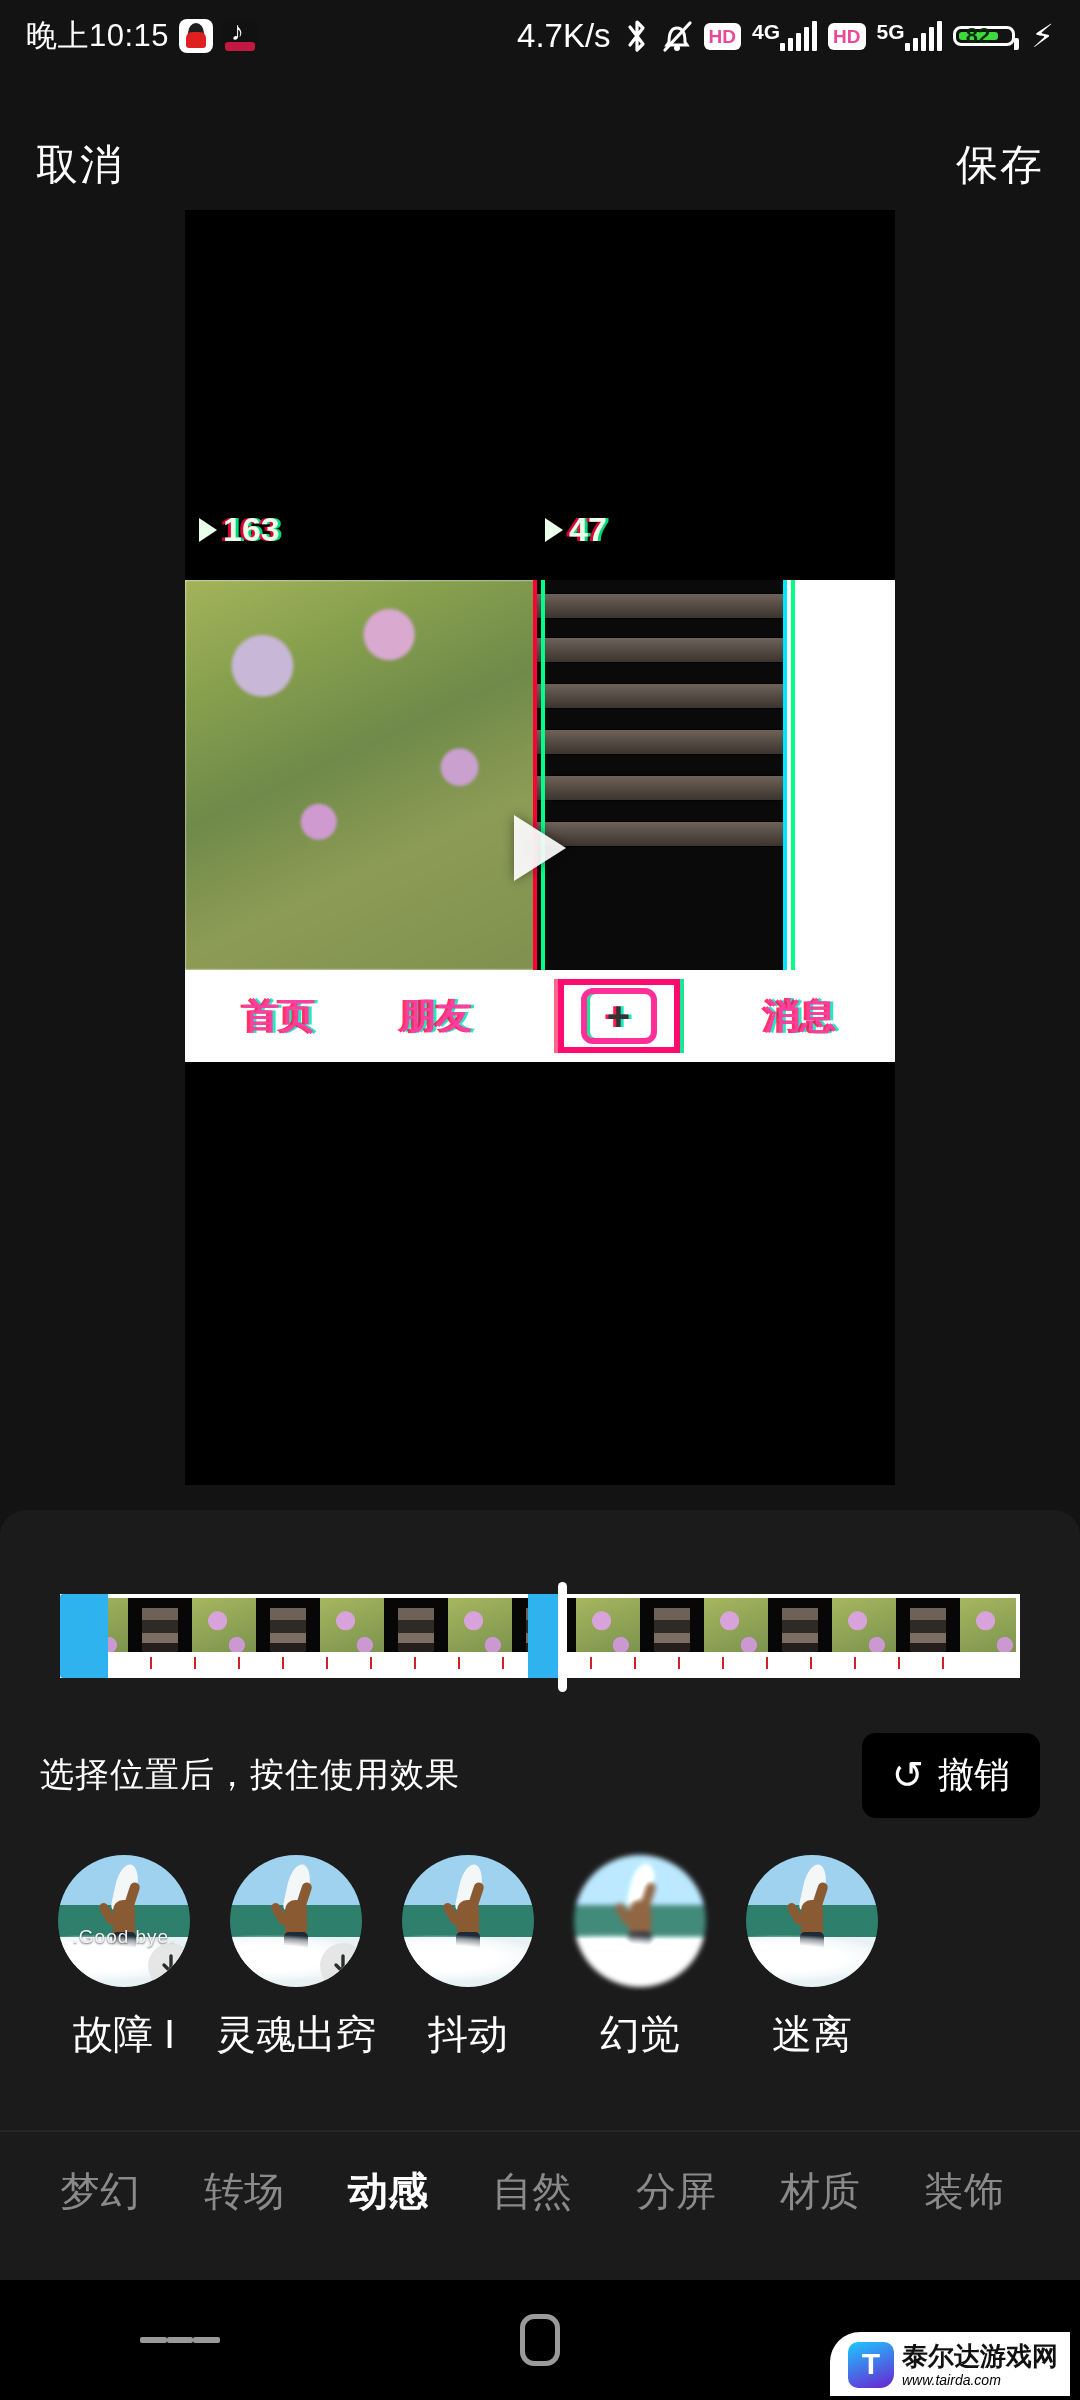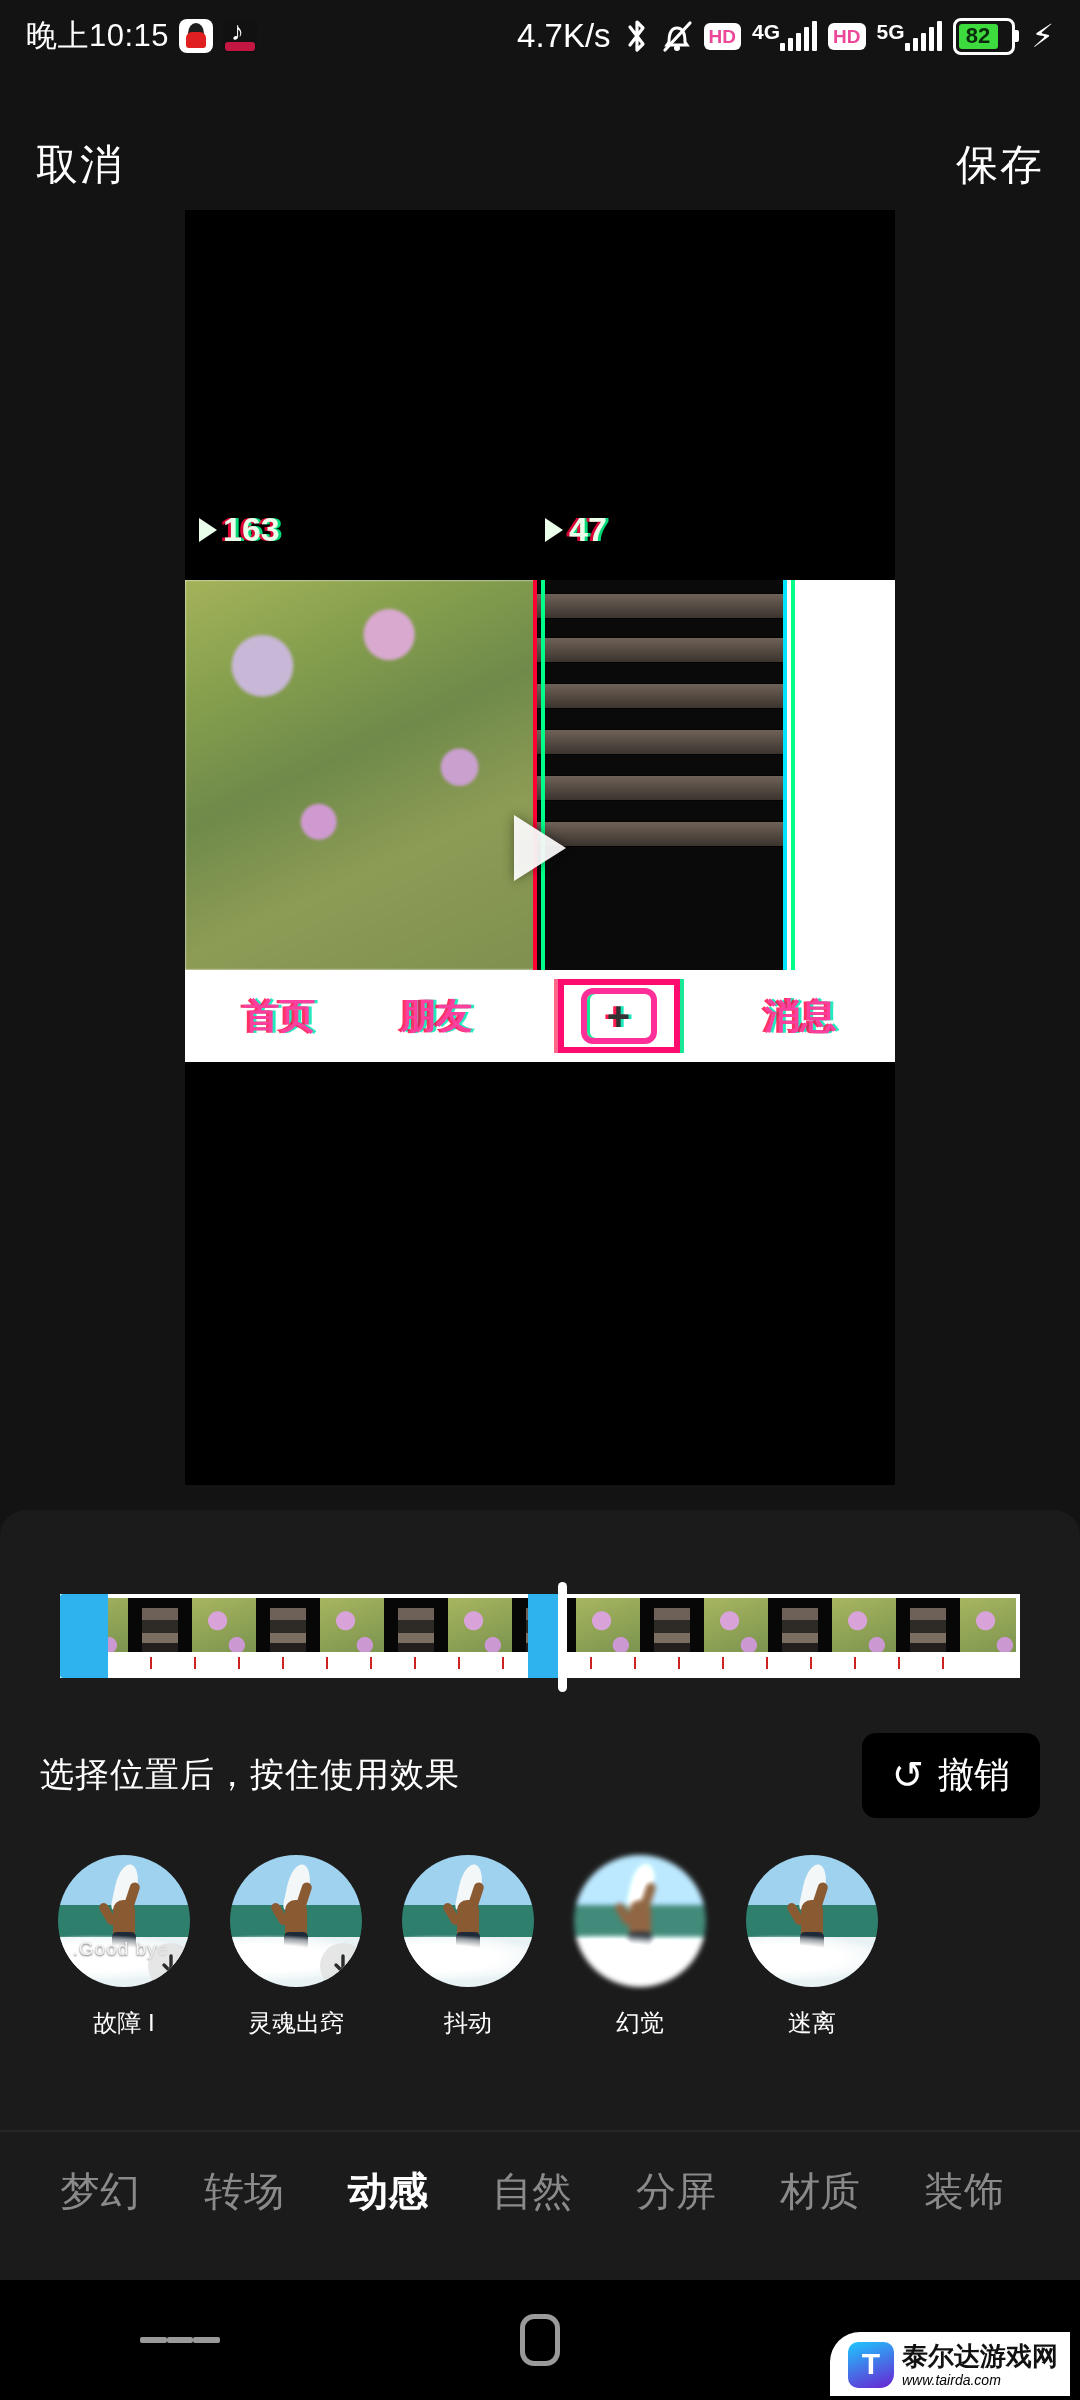--- a/index.html
+++ b/index.html
@@ -48,21 +48,21 @@
   .signal{ display:flex; align-items:flex-end; gap:3px; height:30px; }
   .signal i{ display:block; width:5px; background:#fff; border-radius:1px; }
   .signal i:nth-child(1){ height:8px; }
   .signal i:nth-child(2){ height:13px; }
   .signal i:nth-child(3){ height:18px; }
   .signal i:nth-child(4){ height:24px; }
   .signal i:nth-child(5){ height:30px; }
   .gen{ font-size:21px; font-weight:600; margin-right:-2px; position:relative; top:-7px; }
   .netgroup{ display:flex; align-items:flex-end; gap:2px; }
   .battery{
-    position:relative; width:62px; height:37px; border:3px solid #fff;
+    position:relative; width:62px; height:20px; border:3px solid #fff;
     border-radius:8px; display:flex; align-items:center; padding:3px;
   }
   .battery::after{
     content:""; position:absolute; right:-7px; top:9px; width:5px; height:12px;
     background:#fff; border-radius:0 2px 2px 0;
   }
   .batt-fill{
     background:#3ddb3d; height:100%; width:78%; border-radius:3px;
     display:flex; align-items:center; justify-content:center;
     font-size:22px; font-weight:700; color:#0c2b0c;
@@ -258,32 +258,31 @@
     background:#1d2a37; border-radius:5px;
   }
   .eff-thumb .foam{
     position:absolute; left:-8px; bottom:6px; width:150px; height:46px;
     background:radial-gradient(ellipse at 30% 50%, #fff 0 40%, rgba(255,255,255,.55) 60%, transparent 72%);
   }
   .eff-thumb.b1 .overlaytext{
     position:absolute; left:0; top:54%; width:100%; text-align:center;
     color:#f2f2f2; font-size:19px; letter-spacing:1px;
     text-shadow:0 1px 2px rgba(0,0,0,.6);
-    margin-top:12px;
   }
   .eff-thumb.blurry{ filter:blur(2.4px) saturate(.8) brightness(1.12); }
   .eff-thumb.blurry2{ filter:blur(2.8px); }
   .eff-check{
     position:absolute; right:-4px; bottom:-2px; width:46px; height:46px;
     border-radius:50%; background:rgba(225,225,225,.82);
     display:flex; align-items:center; justify-content:center;
   }
   .eff-check svg{ display:block; }
   .eff-label{
-    margin-top:20px; color:#fff; font-size:24px; white-space:nowrap;
+    margin-top:20px; color:#fff; font-size:40px; white-space:nowrap;
   }
 
   
   .cats{
     position:absolute; left:0; top:2130px; width:1080px; height:120px;
     display:flex; align-items:center; padding-left:28px; gap:0;
     border-top:2px solid #262626;
   }
   .cat{
     font-size:40px; color:#8a8a8a; padding:0 32px; white-space:nowrap;

